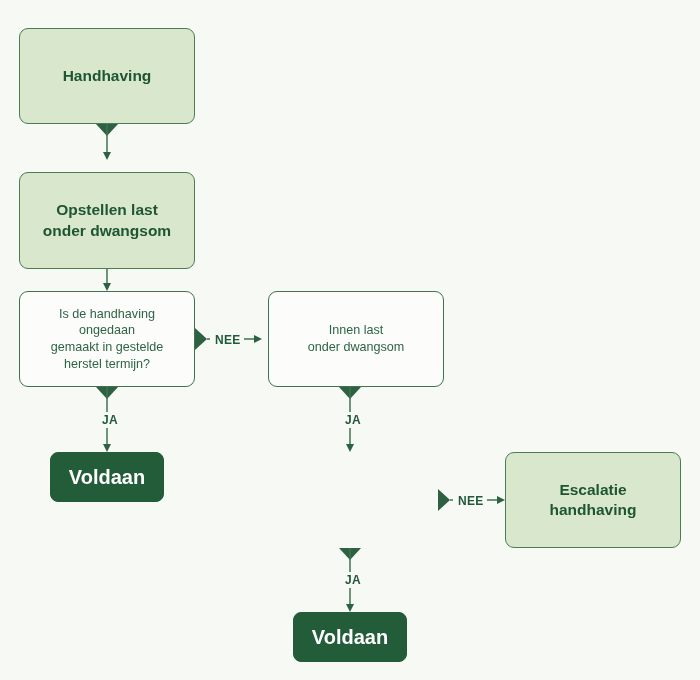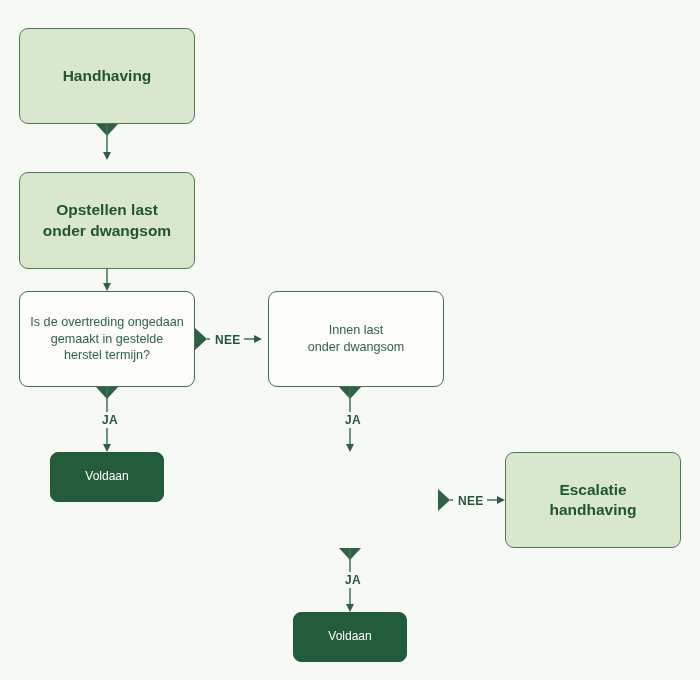--- a/index.html
+++ b/index.html
@@ -59,22 +59,22 @@
     color: #2f6446;
     font-weight: normal;
     font-size: 12.6px;
   }
 
   
   .node.dark {
     background: #235c38;
     border: 1.6px solid #235c38;
     color: #ffffff;
-    font-weight: normal;
-    font-size: 12px;
+    font-weight: bold;
+    font-size: 20px;
     border-radius: 8px;
   }
 
   
   .conn-label {
     position: absolute;
     color: #23593a;
     font-size: 12px;
     font-weight: bold;
     letter-spacing: 0.3px;
@@ -149,21 +149,21 @@
   <div class="node green" style="left:19px; top:28px; width:176px; height:96px;">
     <span class="label">Handhaving</span>
   </div>
 
   <div class="node green" style="left:19px; top:172px; width:176px; height:97px;">
     <span class="label">Opstellen last
 onder dwangsom</span>
   </div>
 
   <div class="node white" style="left:19px; top:291px; width:176px; height:96px;">
-    <span class="label">Is de overtreding ongedaan
+    <span class="label">Is de handhaving ongedaan
 gemaakt in gestelde
 herstel termijn?</span>
   </div>
 
   <div class="node dark" style="left:50px; top:452px; width:114px; height:50px;">
     <span class="label">Voldaan</span>
   </div>
 
   <div class="node white" style="left:268px; top:291px; width:176px; height:96px;">
     <span class="label">Innen last

